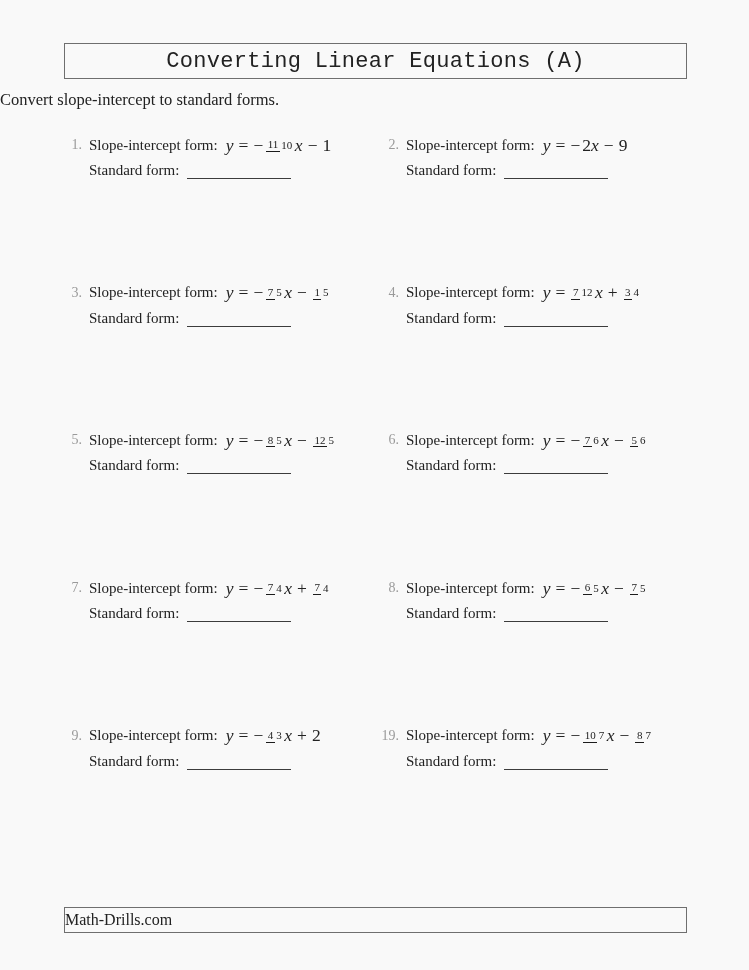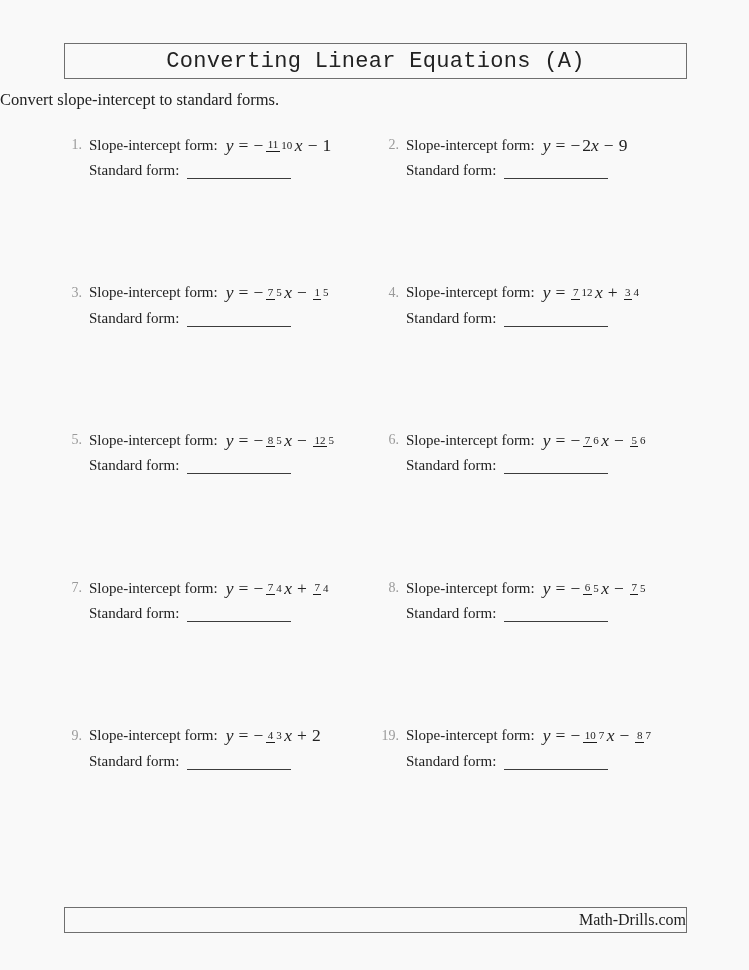--- a/index.html
+++ b/index.html
@@ -112,21 +112,21 @@
   }
   .footer-box {
     position: absolute;
     left: 64px;
     top: 907px;
     width: 621px;
     height: 24px;
     border: 1.2px solid var(--border-color, #6f6f6f);
     display: flex;
     align-items: center;
-    justify-content: flex-end;
+    justify-content: flex-start;
   }
   .footer-text {
     font-size: 16px;
   }
 </style>
 </head>
 <body style="--page-bg: #f9f9f9; --text-color: #222222; --number-color: #9a9a9a; --border-color: #6f6f6f;">
 
 <div class="title-box">
   <span class="title-text">Converting Linear Equations (A)</span>

